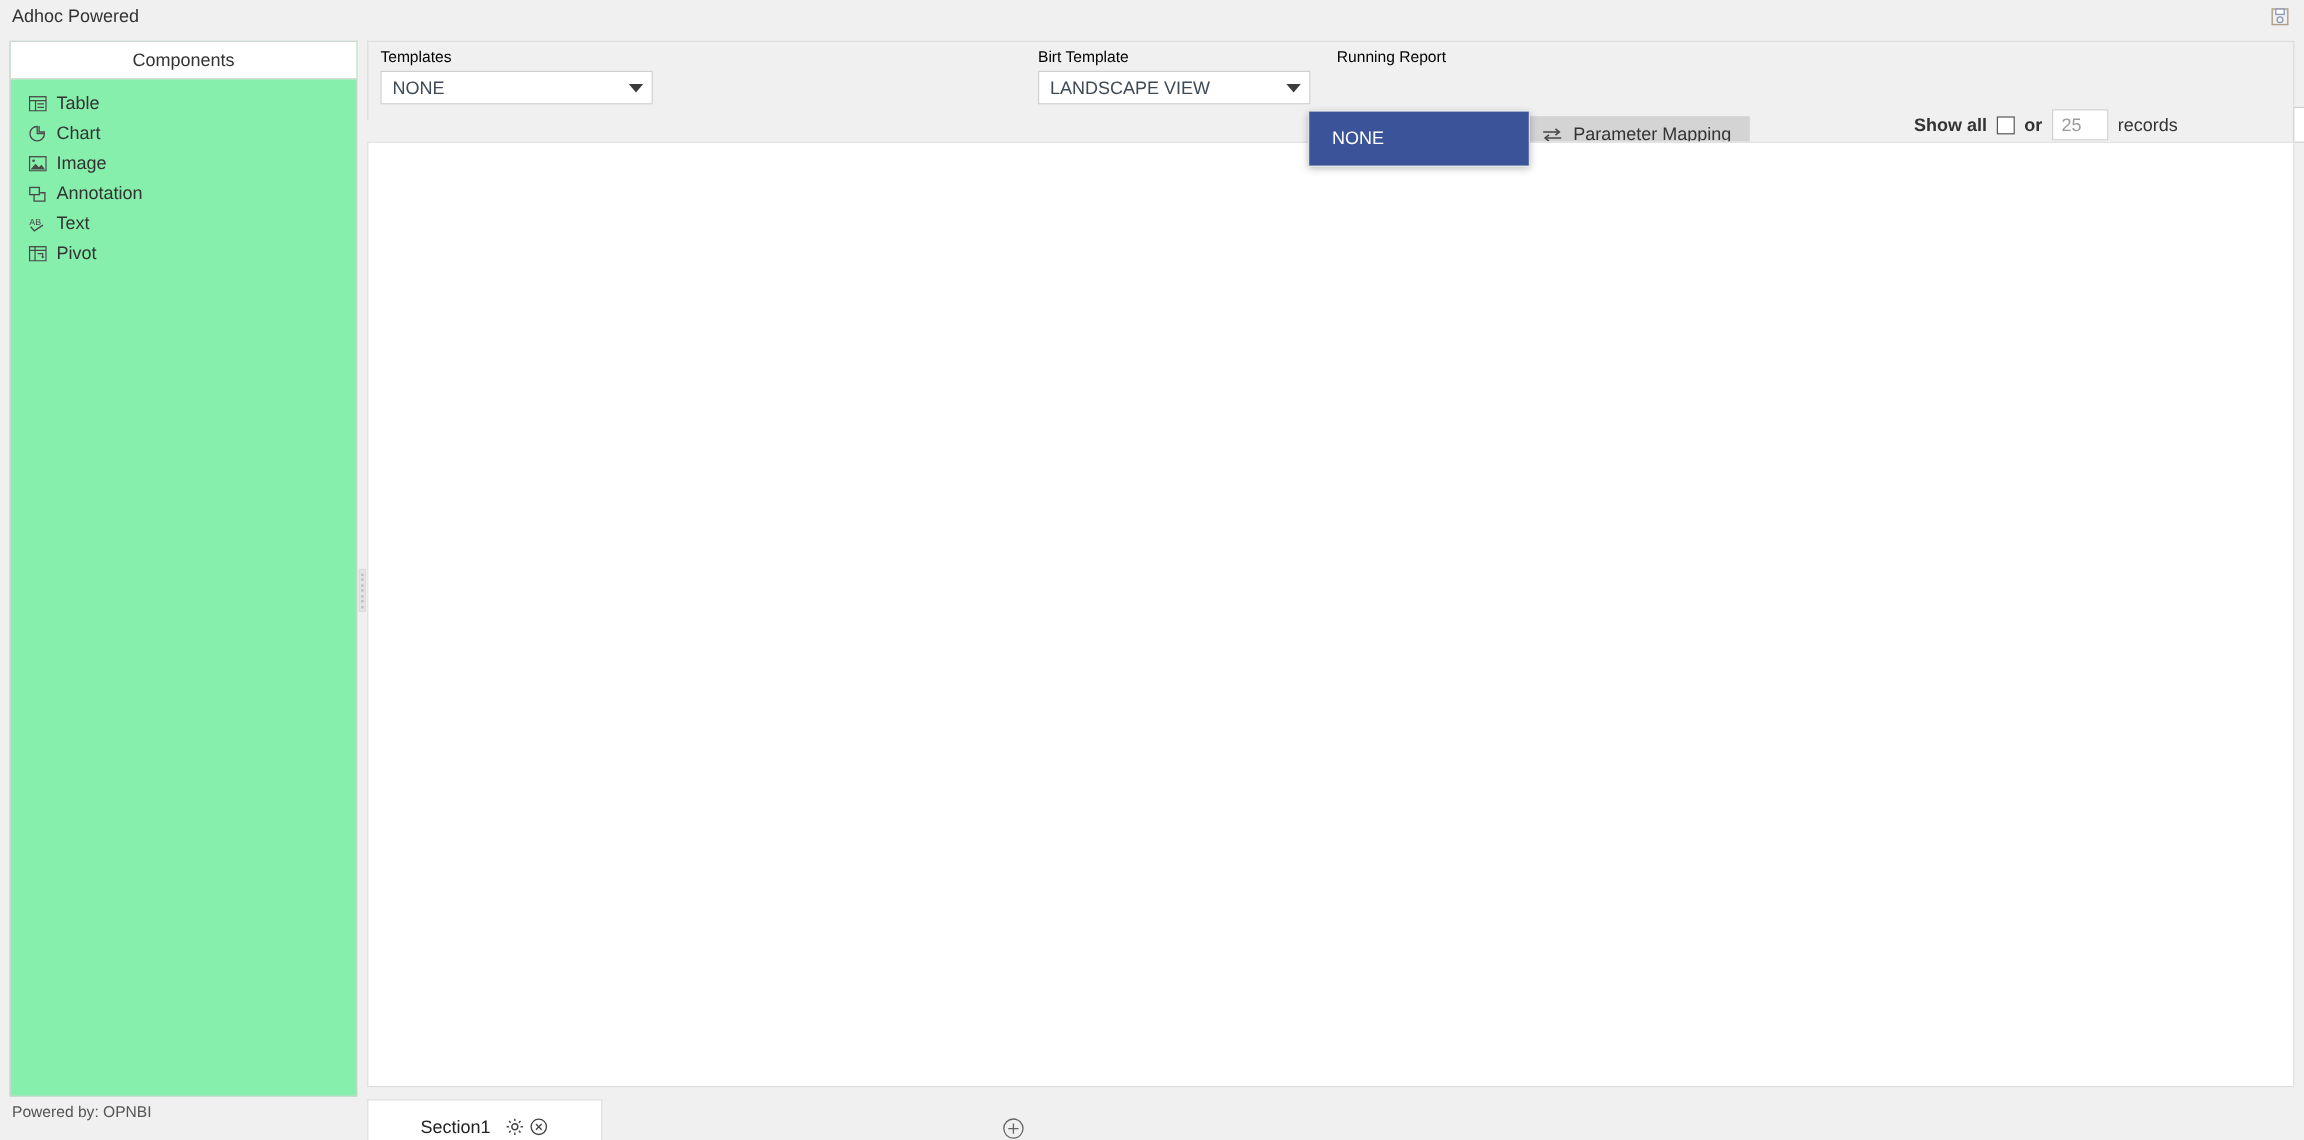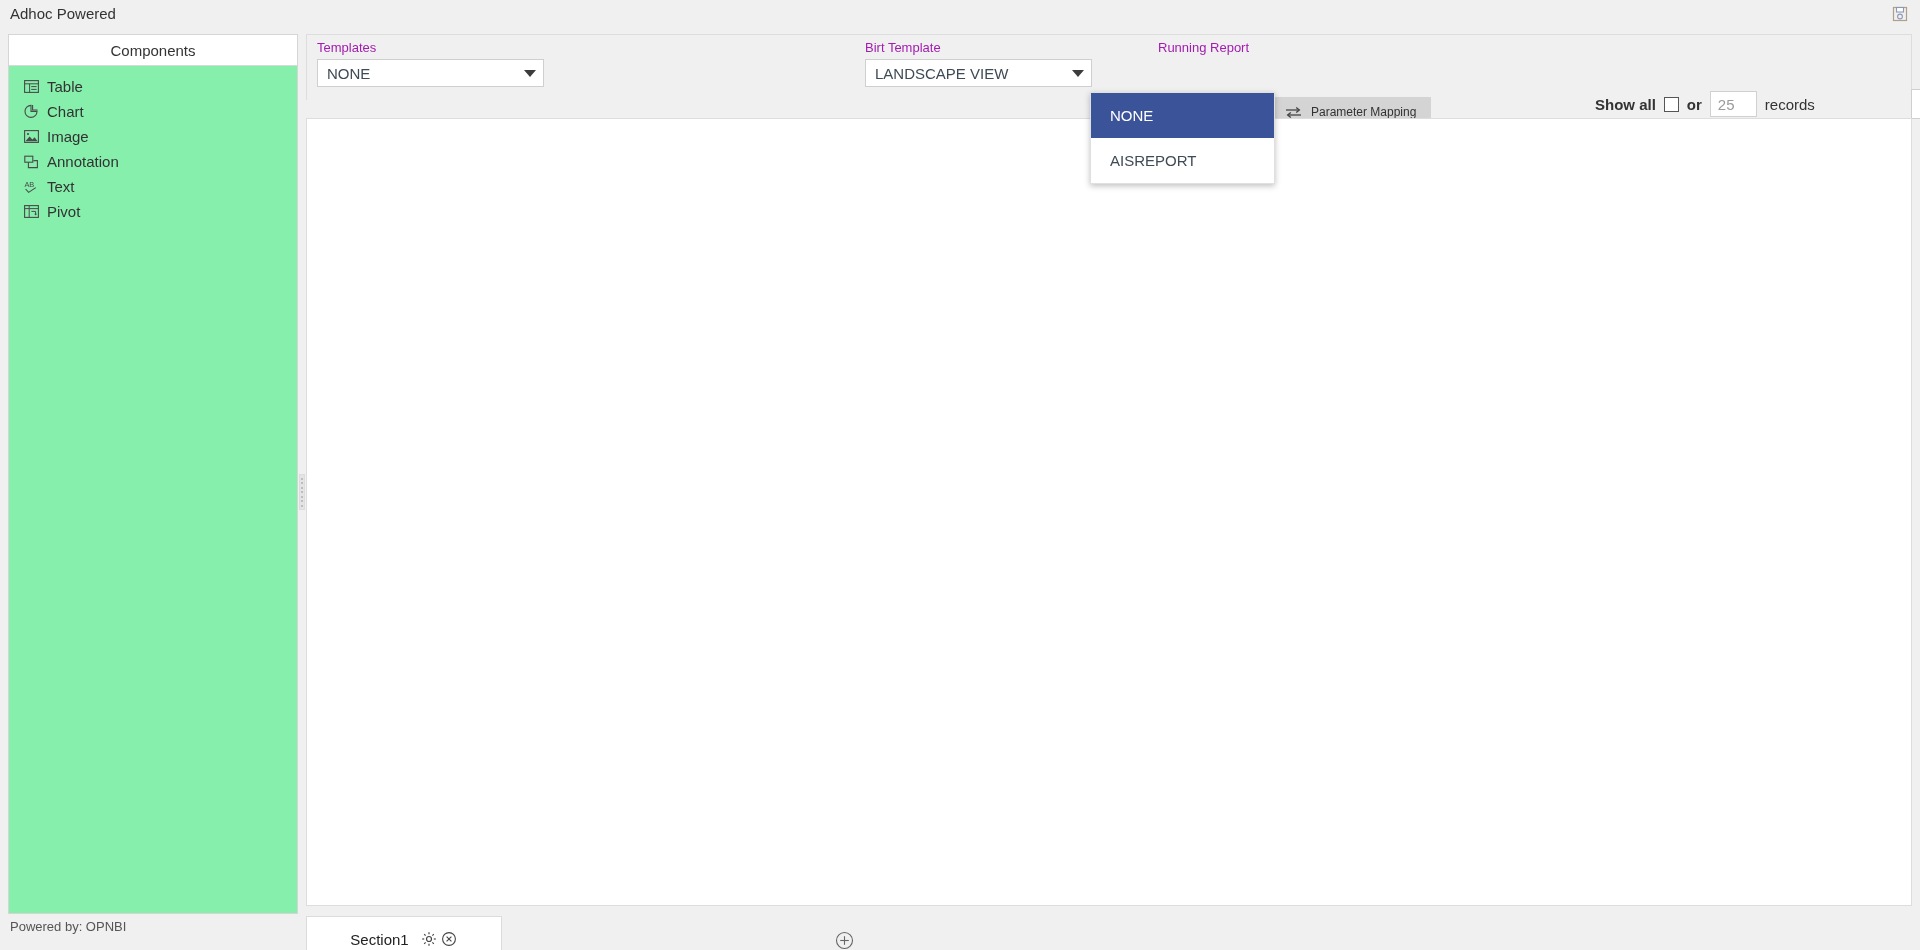--- a/index.html
+++ b/index.html
@@ -171,21 +171,21 @@
     border-bottom: none;
     box-sizing: border-box;
   }
 
   .field-group {
     position: absolute;
     top: 5px;
   }
   .field-label {
     font-size: 13px;
-    color: #a21caf;
+    color: #000000;
     display: block;
     margin-bottom: 4px;
     white-space: nowrap;
   }
   .select-box {
     position: relative;
     height: 28px;
     background: #ffffff;
     border: 1px solid #cfcfcf;
     box-sizing: border-box;
@@ -211,35 +211,35 @@
   }
   .caret-tri {
     width: 0; height: 0;
     border-left: 6px solid transparent;
     border-right: 6px solid transparent;
     border-top: 7px solid #3c3c3c;
   }
 
   #tpl-group { left: 10px; width: 227px; }
   #birt-group { left: 558px; width: 227px; }
-  #running-group { left: 807px; width: 170px; margin-left: 44px; }
+  #running-group { left: 807px; width: 170px; }
 
   .param-map-btn {
     position: absolute;
     left: 963px;
     top: 62px;
     height: 30px;
     background: #d4d4d4;
     border: 1px solid #d4d4d4;
     box-sizing: border-box;
     display: flex;
     align-items: center;
     padding: 0 14px;
     cursor: pointer;
-    font-size: 12px;
+    font-size: 15px;
     color: #333333;
     white-space: nowrap;
   }
   .pm-icon {
     margin-right: 9px;
     display: inline-flex;
     align-items: center;
   }
 
   .records-group {
@@ -527,21 +527,20 @@
 
       <div class="select-box format-select">
         <span class="select-value">HTML</span>
 
       </div>
 
     </div>
 
     <div class="dropdown-menu">
       <div class="dropdown-item selected">NONE</div>
-      <div class="dropdown-item">AISREPORT</div>
     </div>
 
     <div class="canvas"></div>
 
     <div class="section-bar">
       <div class="section-tab">
         <span class="section-name">Section1</span>
         <span class="sec-icon">
           <svg width="16" height="16" viewBox="0 0 16 16">
             <circle cx="8" cy="8" r="2.5" fill="none" stroke="#444" stroke-width="1.2"></circle>

